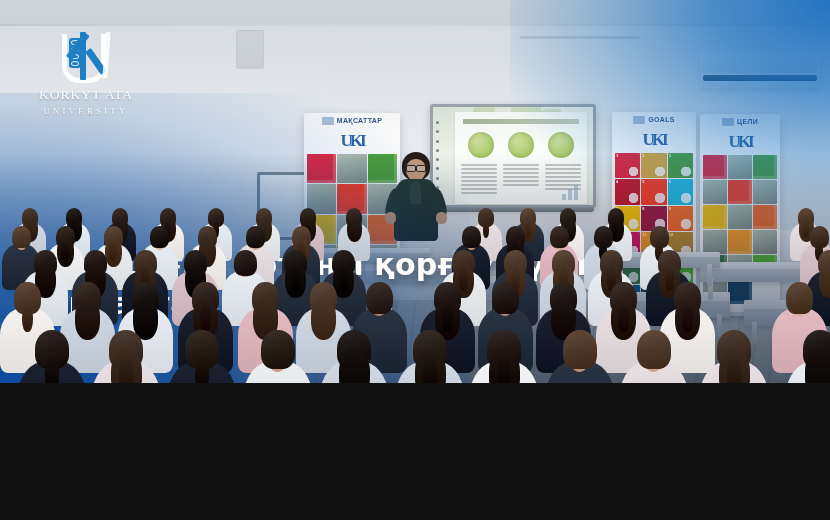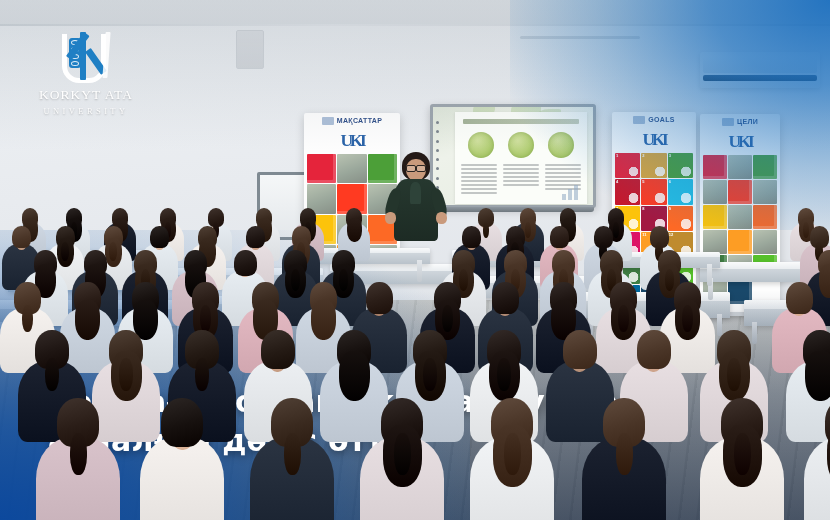--- a/index.html
+++ b/index.html
@@ -1,19 +1,19 @@
 <!DOCTYPE html>
 <html><head>
 <meta charset="utf-8">
 <style>
   html,body{margin:0;padding:0;background:#111;}
   body{font-family:"Liberation Sans",sans-serif;}
 
   #stage{
-    position:relative;width:830px;height:520px;overflow:hidden;
+    position:relative;width:830px;height:383px;overflow:hidden;
     background:#737373;
   }
 
   
   .room{position:absolute;inset:0;}
   .ceiling{
     position:absolute;left:0;top:0;width:100%;height:26px;
     background:linear-gradient(#e9ecef,#dfe3e7);
   }
   .ceiling-line{

